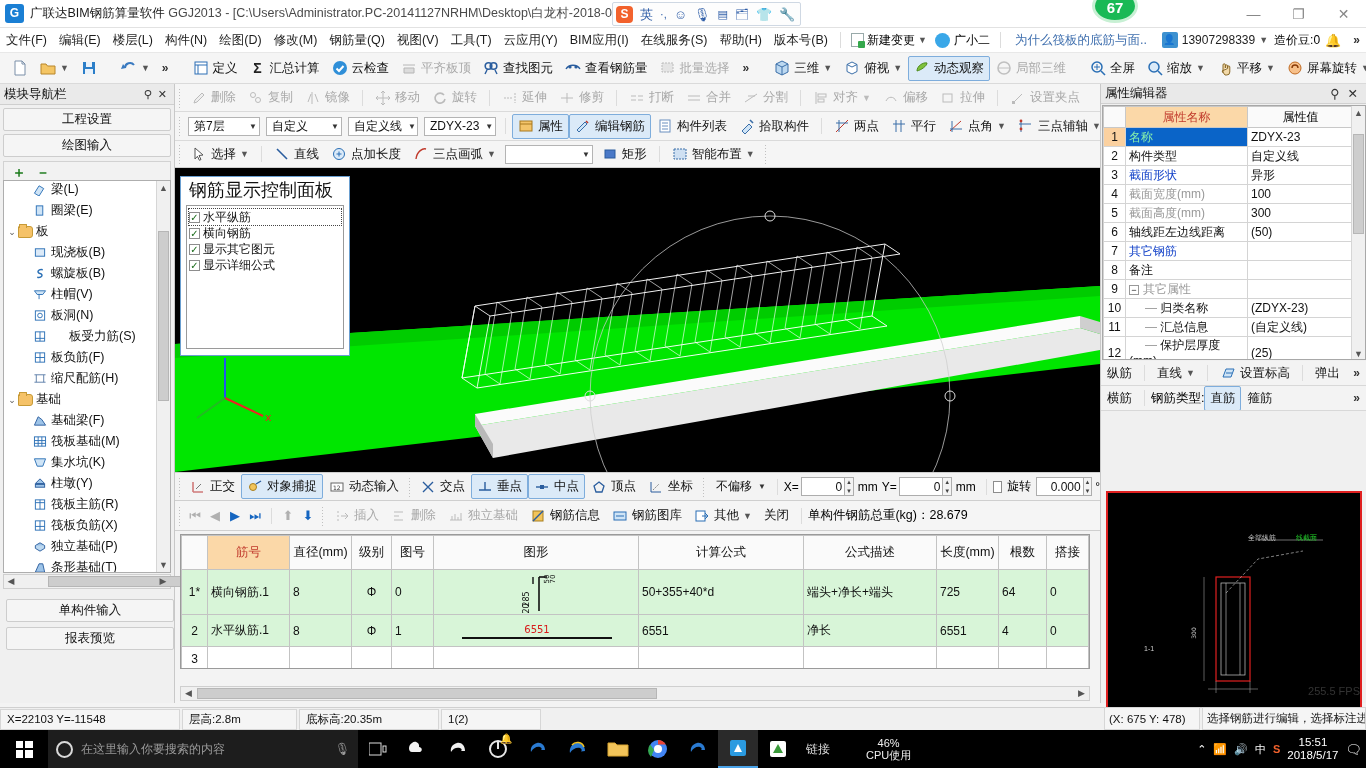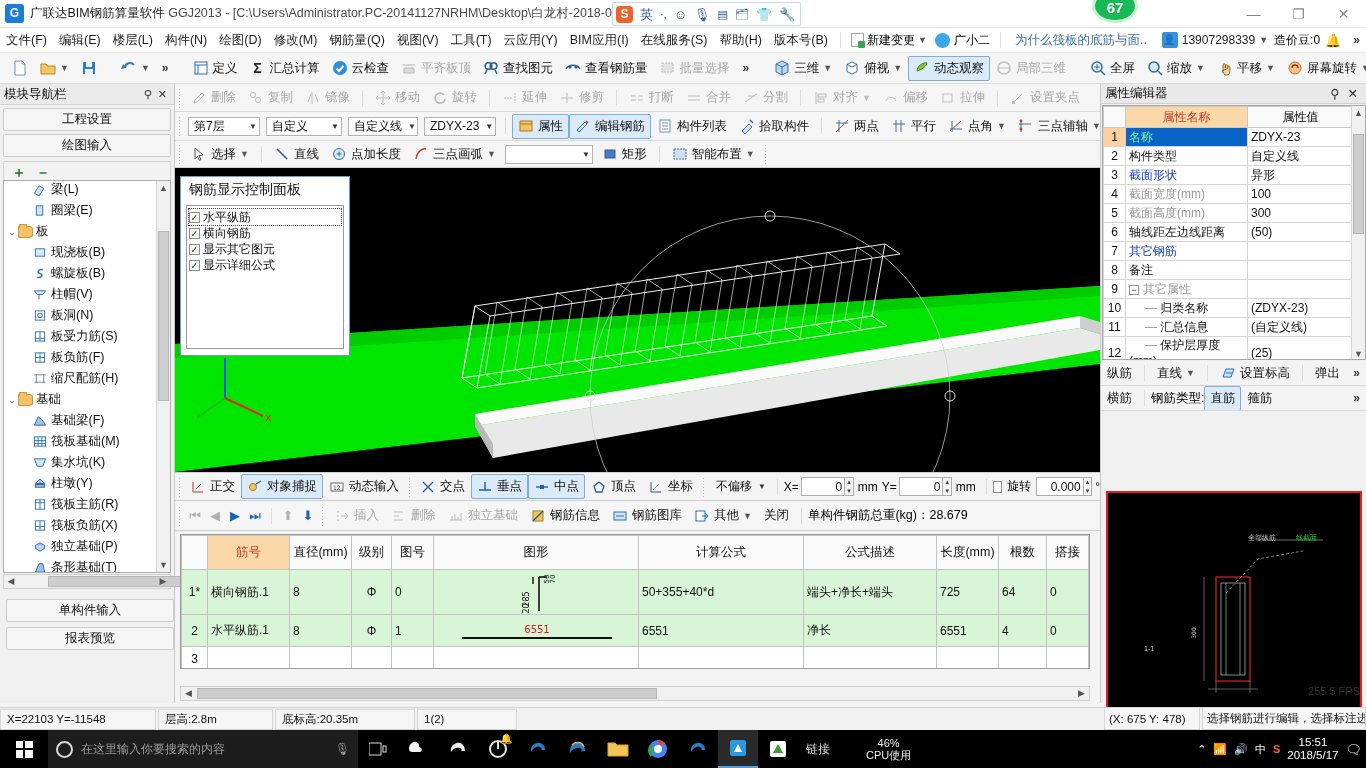--- a/index.html
+++ b/index.html
@@ -157,21 +157,21 @@
   
   .view3d {
     position:absolute; left:175px; top:168px; width:925px; height:304px;
     background:#000; overflow:hidden;
   }
   .rbpanel {
     position:absolute; left:5px; top:8px; width:170px; height:180px;
     background:#fff; border:1px solid #6a9fd0;
   }
   .rbpanel .hd { height:26px; display:flex; align-items:center; padding-left:8px;
-    font-size:14px; color:#111; }
+    font-size:18px; color:#111; }
   .rbpanel .body { position:absolute; left:5px; top:28px; right:5px; bottom:6px;
     border:1px solid #9a9a9a; background:#fff; padding:3px 2px; }
   .chk { display:flex; align-items:center; gap:3px; height:16px; font-size:12px; color:#111;}
   .chk .box { width:11px;height:11px;border:1px solid #8d8d8d;background:#fff;
     color:#1a6b1a;font-size:10px;line-height:9px;text-align:center;flex:0 0 auto;}
   .chk.focus { outline:1px dotted #444; }
 
   
   .snapbar {
     position:absolute; left:175px; top:472px; width:925px; height:29px;
@@ -851,21 +851,21 @@
               </svg></span>
             <span class="nm" style="margin-left:3px">板洞(N)</span>
           </div>
           <div class="tnode">
             <span class="exp"></span>
             <span style="width:14px;display:inline-block"></span>
             <span class="bico"><svg viewBox="0 0 16 14" width="16" height="13">
                 <rect x="3" y="2" width="10" height="10" fill="#fff" stroke="#2a6fb5"></rect>
                 <path d="M8 2v10M3 9h10" stroke="#2a6fb5"></path>
               </svg></span>
-            <span class="nm" style="margin-left:3px">板受力筋(S)</span>
+            <span class="nm" style="margin-left:21px">板受力筋(S)</span>
           </div>
           <div class="tnode">
             <span class="exp"></span>
             <span style="width:14px;display:inline-block"></span>
             <span class="bico"><svg viewBox="0 0 16 14" width="16" height="13">
                 <rect x="3" y="2" width="10" height="10" fill="#fff" stroke="#2a6fb5"></rect>
                 <path d="M3 7h10M8 2v10" stroke="#2a6fb5"></path>
               </svg></span>
             <span class="nm" style="margin-left:3px">板负筋(F)</span>
           </div>
@@ -1464,21 +1464,21 @@
         <span class="ico"><svg viewBox="0 0 16 16" width="16" height="16">
               <path d="M2 8h12" stroke="#2a5d9e" stroke-width="1.4"></path>
               <rect x="6" y="6" width="4" height="4" fill="#2a5d9e"></rect>
             </svg></span>
         <span>中点</span>
       </span>
     </div>
   </div>
 
   <div class="statusbar">
-    <div class="scell" style="width:156px">X=22103 Y=-11548</div>
+    <div class="scell" style="width:180px">X=22103 Y=-11548</div>
     <div class="scell" style="width:115px">层高:2.8m</div>
     <div class="scell" style="width:140px">底标高:20.35m</div>
     <div class="scell" style="width:100px">1(2)</div>
     <div style="flex:1"></div>
   </div>
   <div style="position:absolute;left:1104px;top:707px;width:96px;height:23px;display:flex;align-items:center;font-size:11.5px;color:#111;border:1px solid #d6d6d6;background:#f5f5f5;padding-left:4px">(X: 675 Y: 478)</div>
   <div style="position:absolute;left:1202px;top:707px;width:164px;height:23px;display:flex;align-items:center;font-size:11.5px;color:#111;border:1px solid #d6d6d6;background:#f5f5f5;padding-left:4px;overflow:hidden;white-space:nowrap">选择钢筋进行编辑，选择标注进</div>
   <div style="position:absolute;right:6px;top:685px;font-size:11px;color:#333">255.5 FPS</div>
 
   <div class="taskbar">

